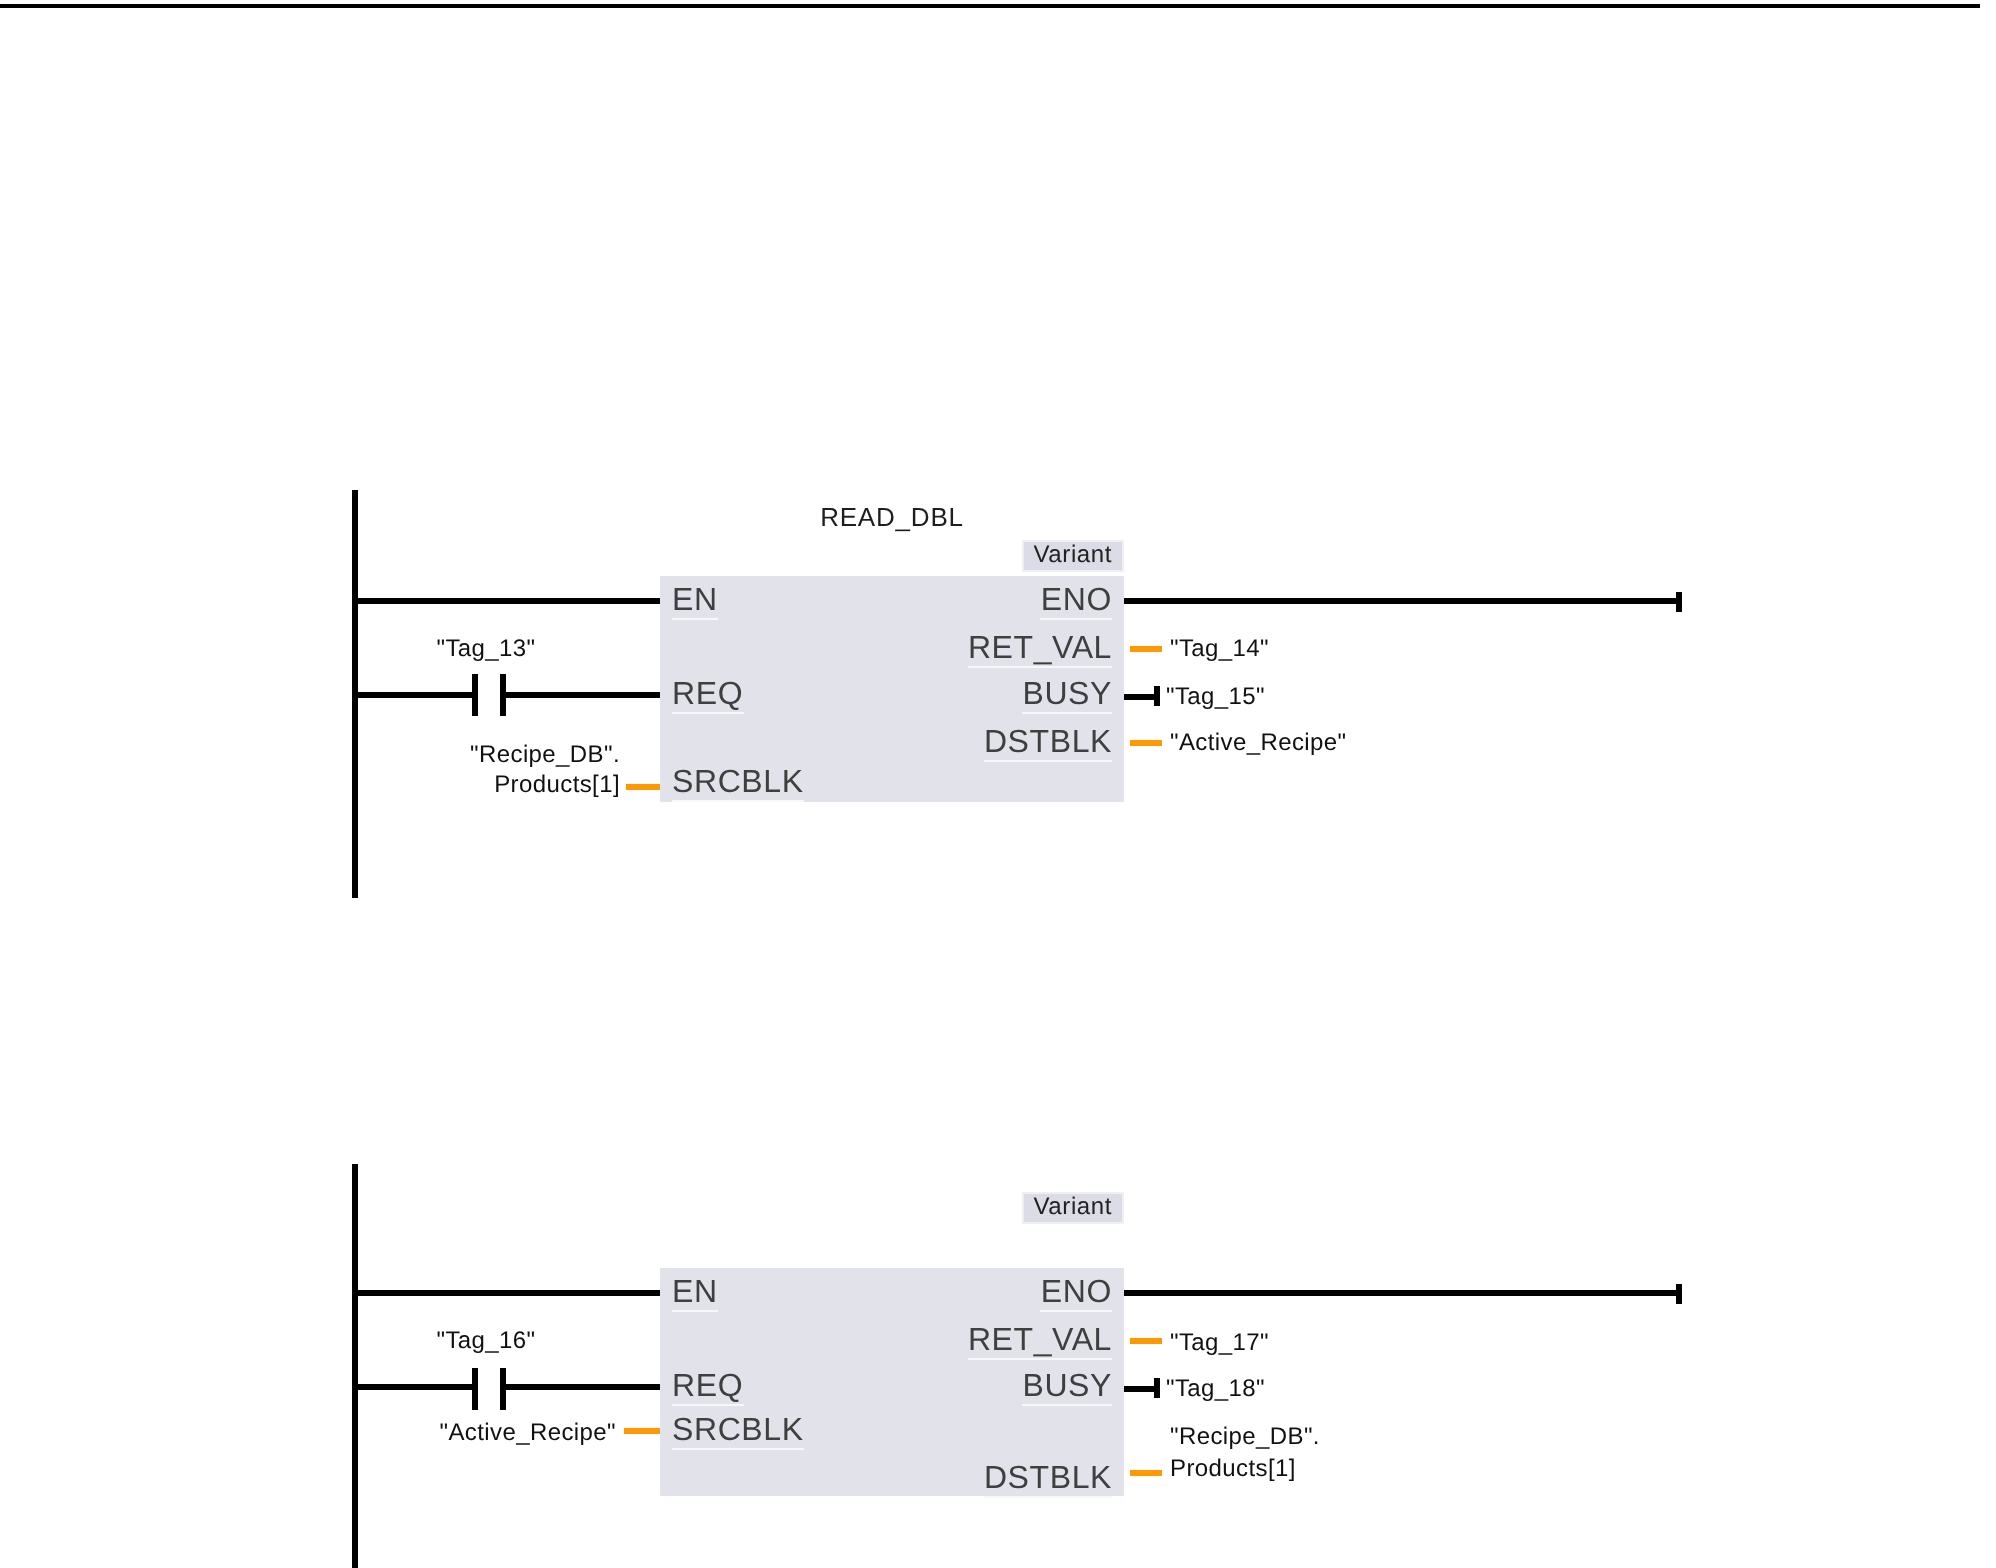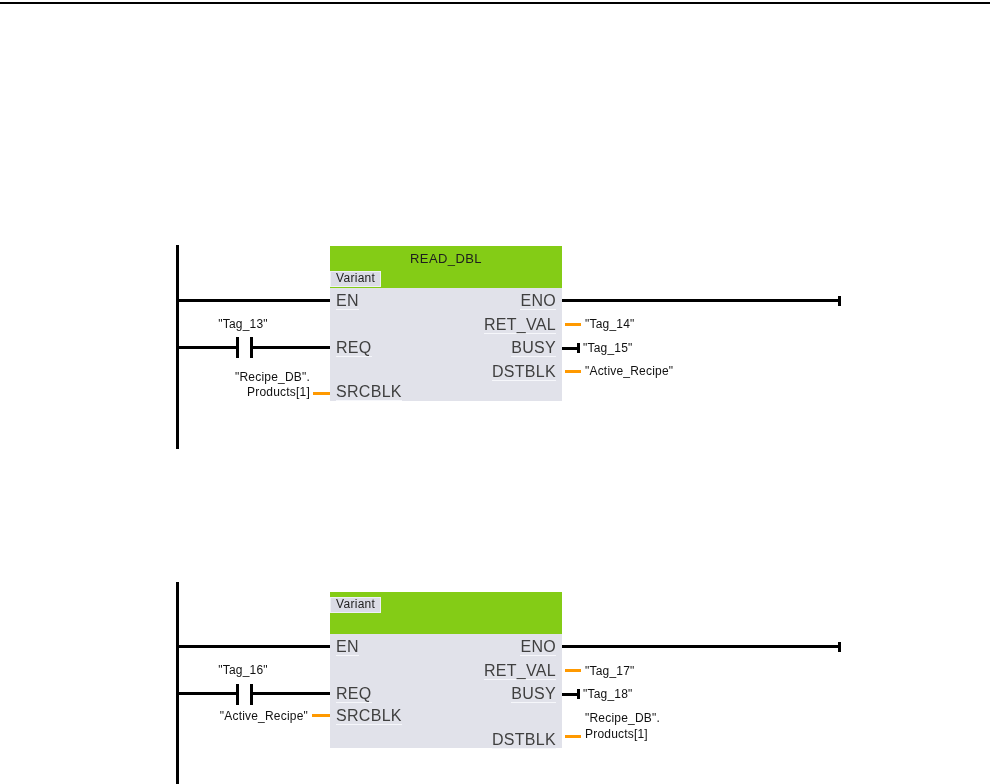--- a/index.html
+++ b/index.html
@@ -12,31 +12,31 @@
   }
   .wire{position:absolute;background:#000000;}
   .dash{position:absolute;background:#ff9900;}
   .block{
     position:absolute;
     background:#e1e2ea;
   }
   .block-header{
     position:absolute;left:0;top:0;right:0;
     height:42px;
-    background:#84cc16;
+    background:#ffffff;
   }
   .block-title{
     padding-top:5px;
     text-align:center;
     font-size:13px;
     letter-spacing:0.4px;
     color:#1e1e1e;
     white-space:nowrap;
   }
-  .variant-row{text-align:left;margin-top:2px;}
+  .variant-row{text-align:right;margin-top:2px;}
   .variant-box{
     display:inline-block;
     background:#dbdce6;
     border:1px solid #eef0f6;
     font-size:12px;
     line-height:13px;
     padding:0 5px 1px 5px;
     color:#222222;
     letter-spacing:0.3px;
   }

